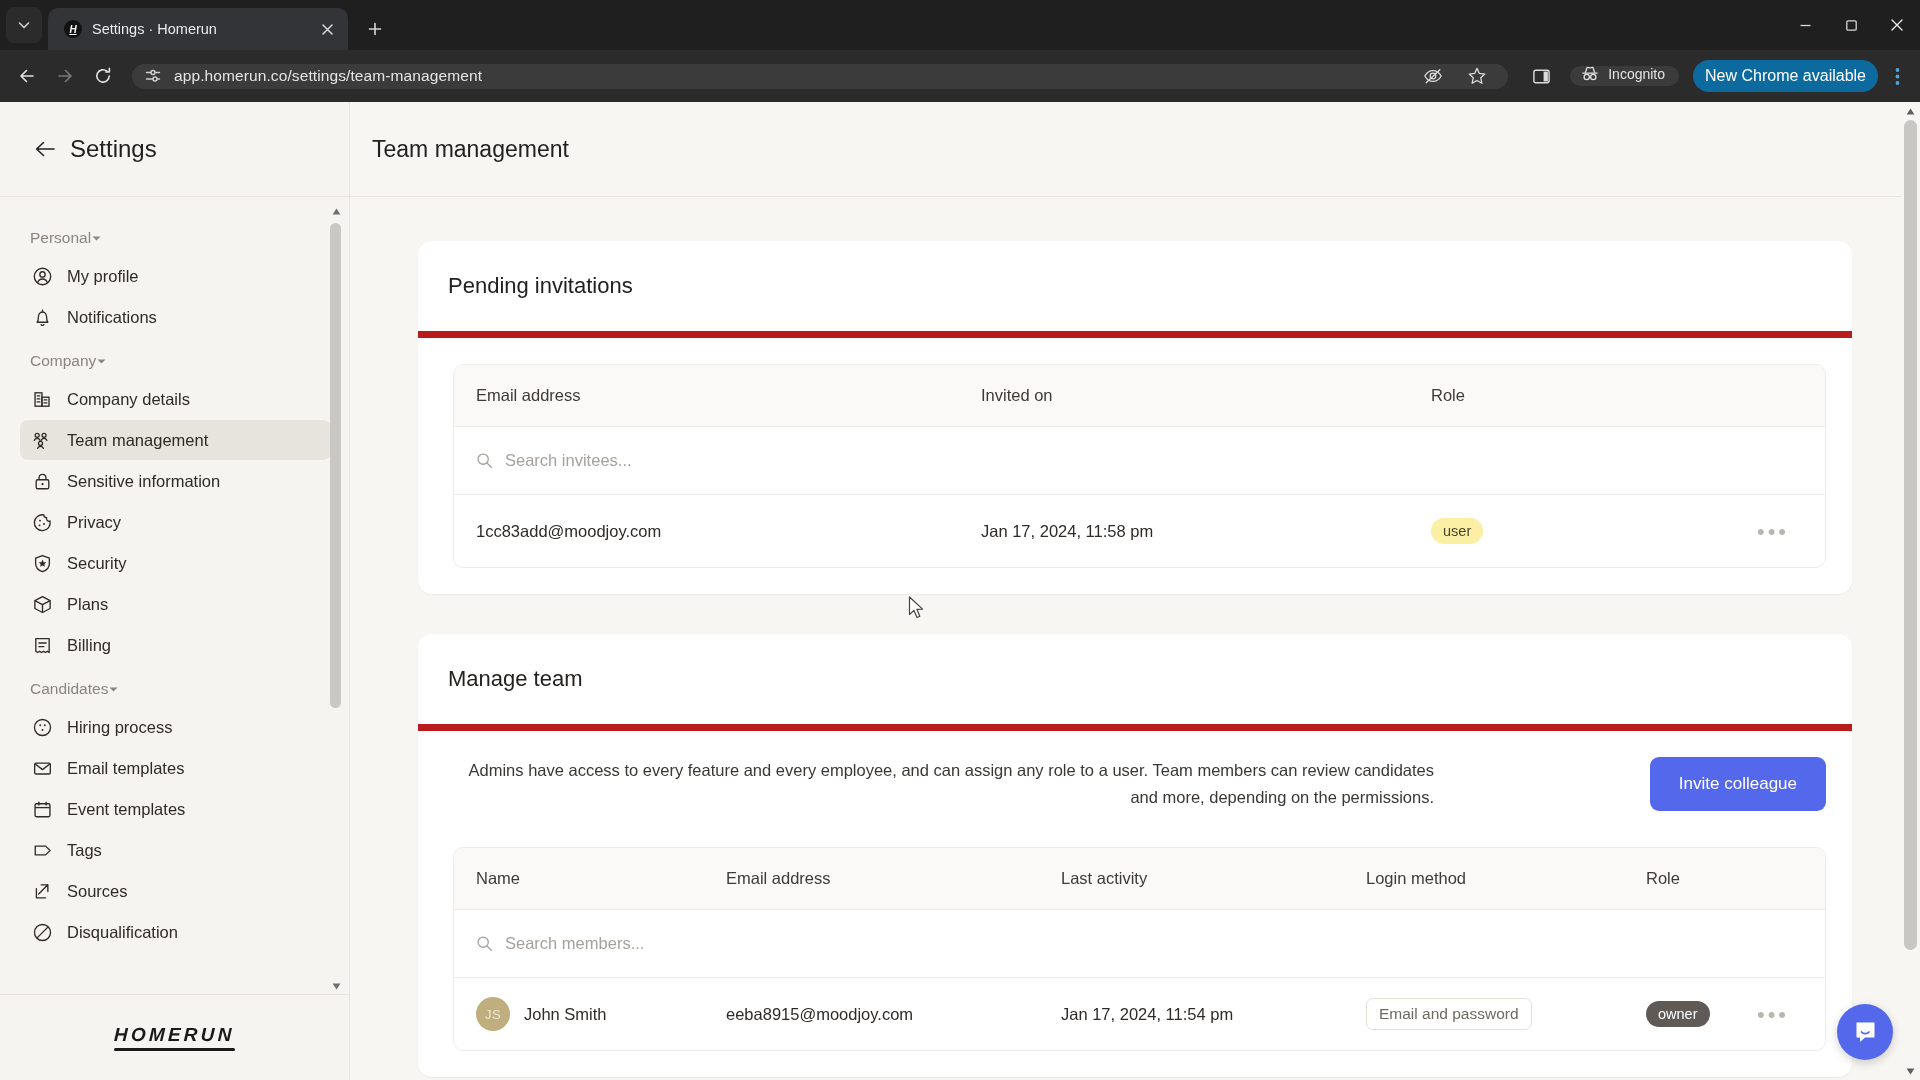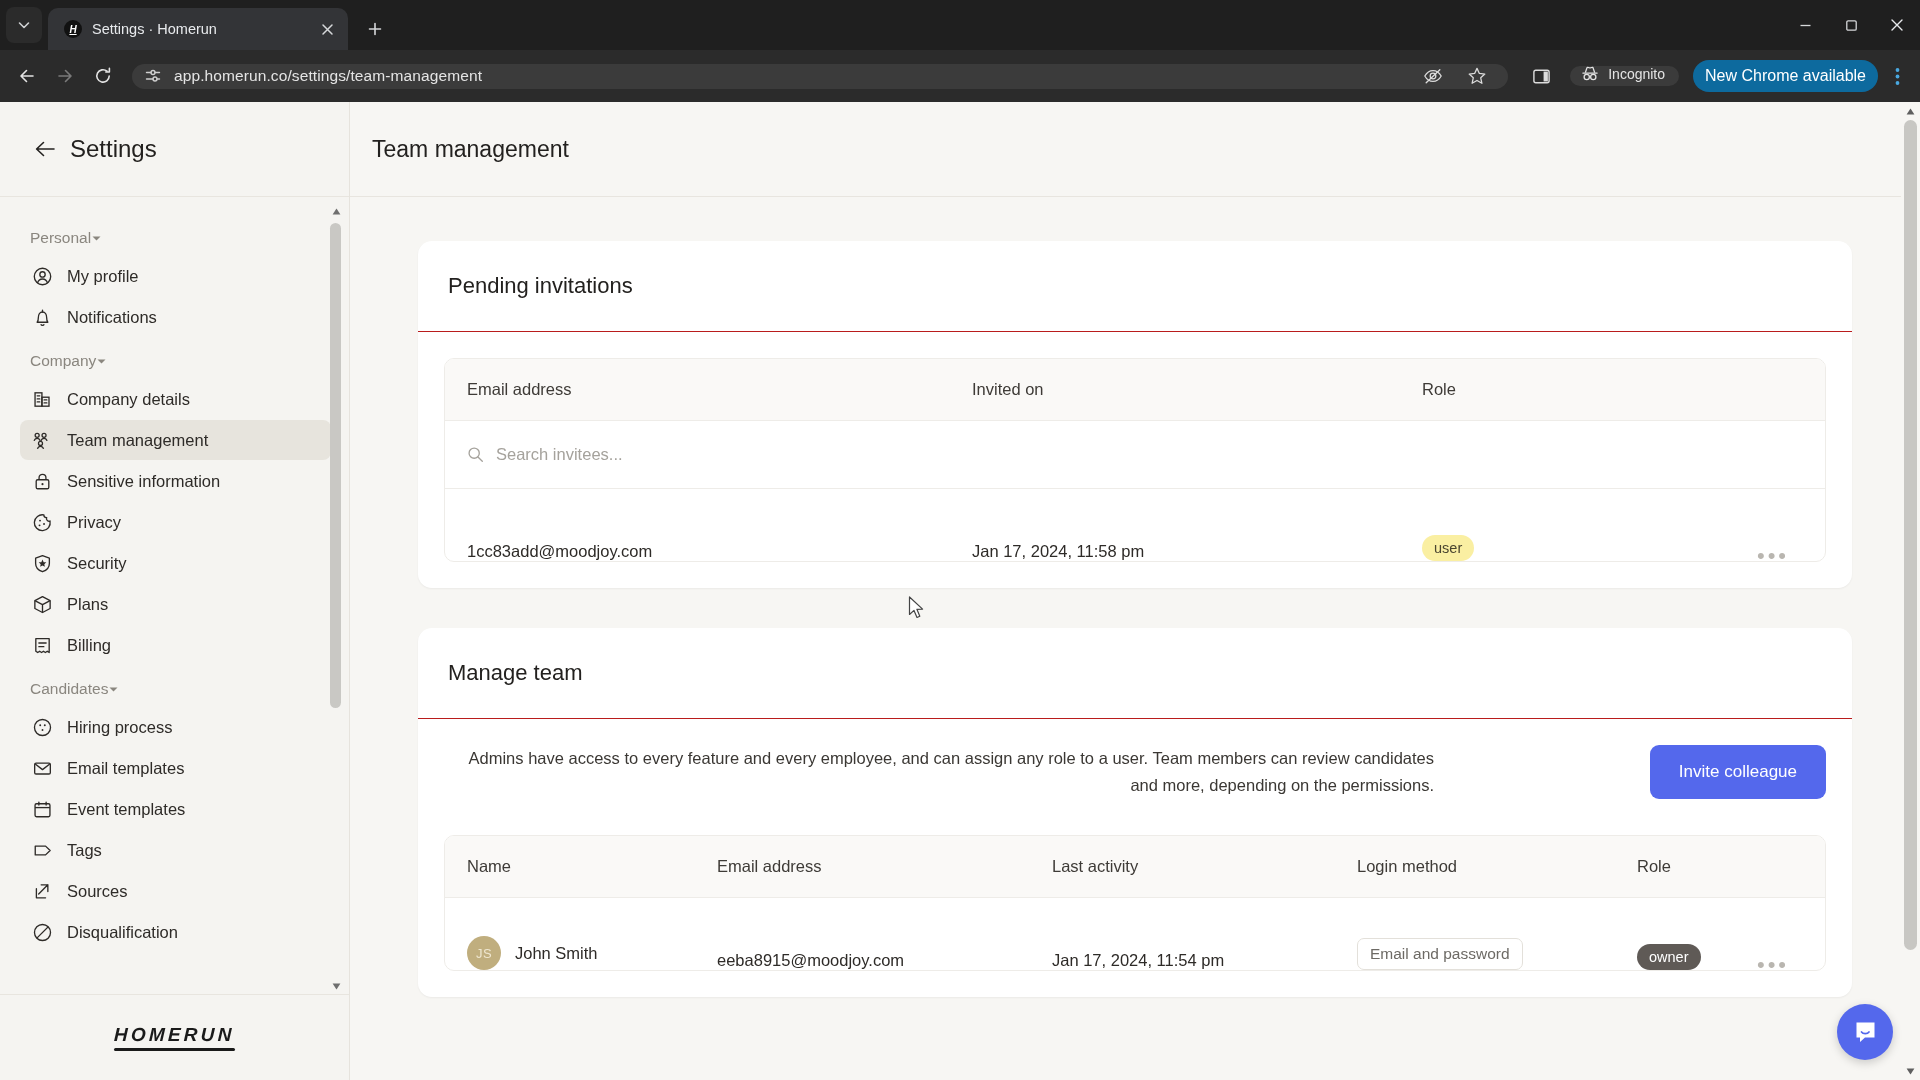--- a/index.html
+++ b/index.html
@@ -145,42 +145,42 @@
   }
   .main-head .page-title { font-size: 23px; color: #23211f; }
 
   .main-body { padding: 44px 68px 0 68px; }
 
   .card {
     background: #ffffff; border-radius: 14px; box-shadow: 0 1px 2px rgba(0,0,0,0.05);
     overflow: hidden; margin-bottom: 40px;
   }
   .card-head {
-    padding: 32px 30px; border-bottom: 1px solid #b91c1c;
+    padding: 32px 30px; border-bottom: 7px solid #b91c1c;
   }
   .card-head h2 { font-size: 22px; font-weight: 400; color: #23211f; }
 
   .card-body { padding: 26px 26px 0 26px; }
 
-  .table { border: 1px solid #eeece8; border-radius: 10px; overflow: hidden; }
+  .table { border: 1px solid #eeece8; border-radius: 10px; overflow: hidden; margin-left: 9px; }
   .thead {
     background: #faf9f7; display: flex; align-items: center; height: 62px;
     border-bottom: 1px solid #eeece8; padding: 0 22px;
   }
   .th { font-size: 16.5px; color: #3e3b37; }
   .searchrow {
     display: flex; align-items: center; height: 68px; padding: 0 22px; gap: 12px;
     border-bottom: 1px solid #eeece8;
   }
   .search-input {
     border: none; outline: none; background: transparent; font-size: 16.5px;
     color: #6d6a65; font-family: "Liberation Sans", sans-serif; flex: 1;
   }
   .search-input::placeholder { color: #a5a29c; }
-  .trow { display: flex; align-items: flex-end; height: 72px; padding: 0 22px; }
+  .trow { display: flex; align-items: center; height: 72px; padding: 0 22px; }
   .td { font-size: 16.5px; color: #2e2b28; }
 
   .pending-c1 { width: 505px; }
   .pending-c2 { width: 450px; }
   .pending-c3 { flex: 1; }
   .pending-c4 { width: 60px; display: flex; justify-content: center; }
 
   .badge {
     display: inline-block; padding: 5px 12px; border-radius: 14px; font-size: 14.5px;
   }
@@ -612,20 +612,27 @@
           <div class="card-body">
             <div class="table">
               <div class="thead">
                 <div class="th team-c1">Name</div>
                 <div class="th team-c2">Email address</div>
                 <div class="th team-c3">Last activity</div>
                 <div class="th team-c4">Login method</div>
                 <div class="th team-c5">Role</div>
                 <div class="team-c6"></div>
               </div>
+              <div class="searchrow">
+                <svg width="17" height="17" viewBox="0 0 18 18">
+                  <circle cx="7.6" cy="7.6" r="5.4" fill="none" stroke="#a5a29c" stroke-width="1.4"></circle>
+                  <path d="M11.6 11.6 L16.2 16.2" stroke="#a5a29c" stroke-width="1.4" stroke-linecap="round"></path>
+                </svg>
+                <input class="search-input" type="text" placeholder="Search members..." style="">
+              </div>
               <div class="trow">
                 <div class="td team-c1">
                   <span class="avatar">JS</span>
                   <span>John Smith</span>
                 </div>
                 <div class="td team-c2">eeba8915@moodjoy.com</div>
                 <div class="td team-c3">Jan 17, 2024, 11:54 pm</div>
                 <div class="team-c4">
                   <span class="chip-outline">Email and password</span>
                 </div>

